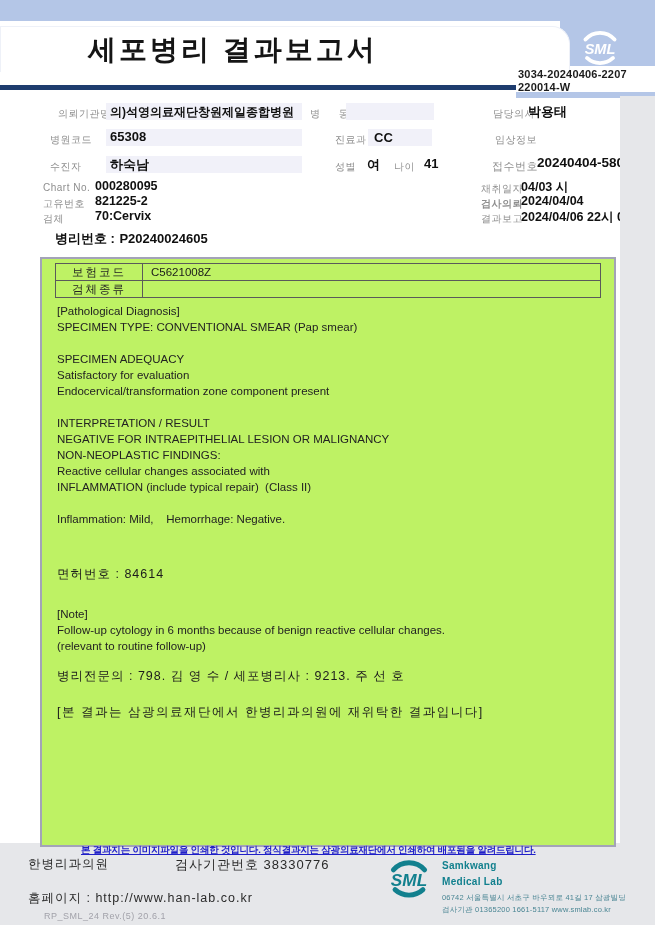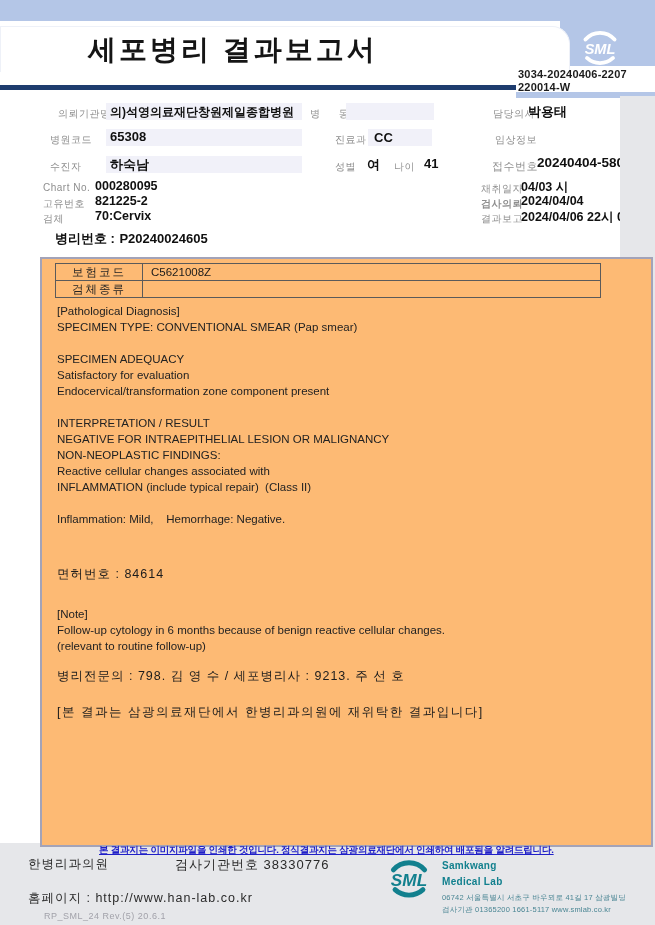--- a/index.html
+++ b/index.html
@@ -7,21 +7,21 @@
         font-family:"Liberation Sans","DejaVu Sans",sans-serif;color:#1a1a1a;}
   .abs{position:absolute;}
   .lbl{font-size:10px;color:#8e8e8e;letter-spacing:0.5px;white-space:nowrap;}
   .val{font-weight:bold;font-size:12.5px;color:#101010;white-space:nowrap;}
   .strip{background:#f1f1f9;height:17px;}
   .blueband{background:#b4c6e7;}
   .titlebox{background:#ffffff;border-top-right-radius:18px;border:1px solid #eef1f8;border-bottom:none;}
   .title{font-size:28px;font-weight:600;letter-spacing:3px;color:#151515;white-space:nowrap;}
   .docno{font-size:11px;font-weight:bold;line-height:13px;color:#1c1c1c;letter-spacing:0.2px;}
   .navy{background:#1e3c6e;}
-  .box{border:2px solid #a3a3b8;background:#fdba74;padding-left:37px;}
+  .box{border:2px solid #a3a3b8;background:#bef264;}
   .itable{border-collapse:collapse;width:546px;table-layout:fixed;}
   .itable td{border:1px solid #5a5a5a;height:16px;font-size:11.5px;padding:0 0 0 8px;white-space:nowrap;}
   .itable td.h{width:86px;text-align:center;padding:0;letter-spacing:2px;color:#222;}
   .body-txt{font-size:11.5px;line-height:16px;color:#222;white-space:pre-wrap;}
   .kr-line{font-size:12.5px;color:#1c1c1c;white-space:pre-wrap;letter-spacing:1px;}
   .notice{font-size:9.5px;font-weight:bold;color:#2020c8;text-decoration:underline;white-space:nowrap;letter-spacing:-0.2px;}
   .ftxt{font-size:12.5px;color:#2a2a2a;letter-spacing:1px;white-space:nowrap;}
   .formcode{font-size:9px;color:#a2a2aa;letter-spacing:0.5px;}
   .teal{color:#12808e;}
   .labname{font-size:10px;font-weight:bold;line-height:16px;letter-spacing:0.3px;}
@@ -136,21 +136,21 @@
 
     <div class="abs body-txt" style="left:15px;top:347px;width:545px;">[Note]
 Follow-up cytology in 6 months because of benign reactive cellular changes.
 (relevant to routine follow-up)</div>
 
     <div class="abs kr-line" style="left:15px;top:409px;">병리전문의 : 798. 김 영 수 / 세포병리사 : 9213. 주 선 호</div>
 
     <div class="abs kr-line" style="left:15px;top:445px;font-weight:500;letter-spacing:1.5px;">[본 결과는 삼광의료재단에서 한병리과의원에 재위탁한 결과입니다]</div>
   </div>
 
-  <div class="abs notice" style="left:99px;top:844px;text-align:center;">본 결과지는 이미지파일을 인쇄한 것입니다. 정식결과지는 삼광의료재단에서 인쇄하여 배포됨을 알려드립니다.</div>
+  <div class="abs notice" style="left:81px;top:844px;text-align:center;">본 결과지는 이미지파일을 인쇄한 것입니다. 정식결과지는 삼광의료재단에서 인쇄하여 배포됨을 알려드립니다.</div>
 
   <div class="abs ftxt" style="left:28px;top:856px;">한병리과의원</div>
   <div class="abs ftxt" style="left:175px;top:856px;font-size:13px;">검사기관번호 38330776</div>
   <div class="abs ftxt" style="left:28px;top:890px;">홈페이지 : http://www.han-lab.co.kr</div>
   <div class="abs formcode" style="left:44px;top:911px;">RP_SML_24 Rev.(5) 20.6.1</div>
 
   <div class="abs teal" style="left:383px;top:856px;">
     <svg width="52" height="46" viewBox="0 0 60 56">
       <path d="M11 17 A 25 25 0 0 1 49 17" fill="none" stroke="currentColor" stroke-width="6" stroke-linecap="round"></path>
       <path d="M13 41 A 25 25 0 0 0 47 41" fill="none" stroke="currentColor" stroke-width="6" stroke-linecap="round"></path>

